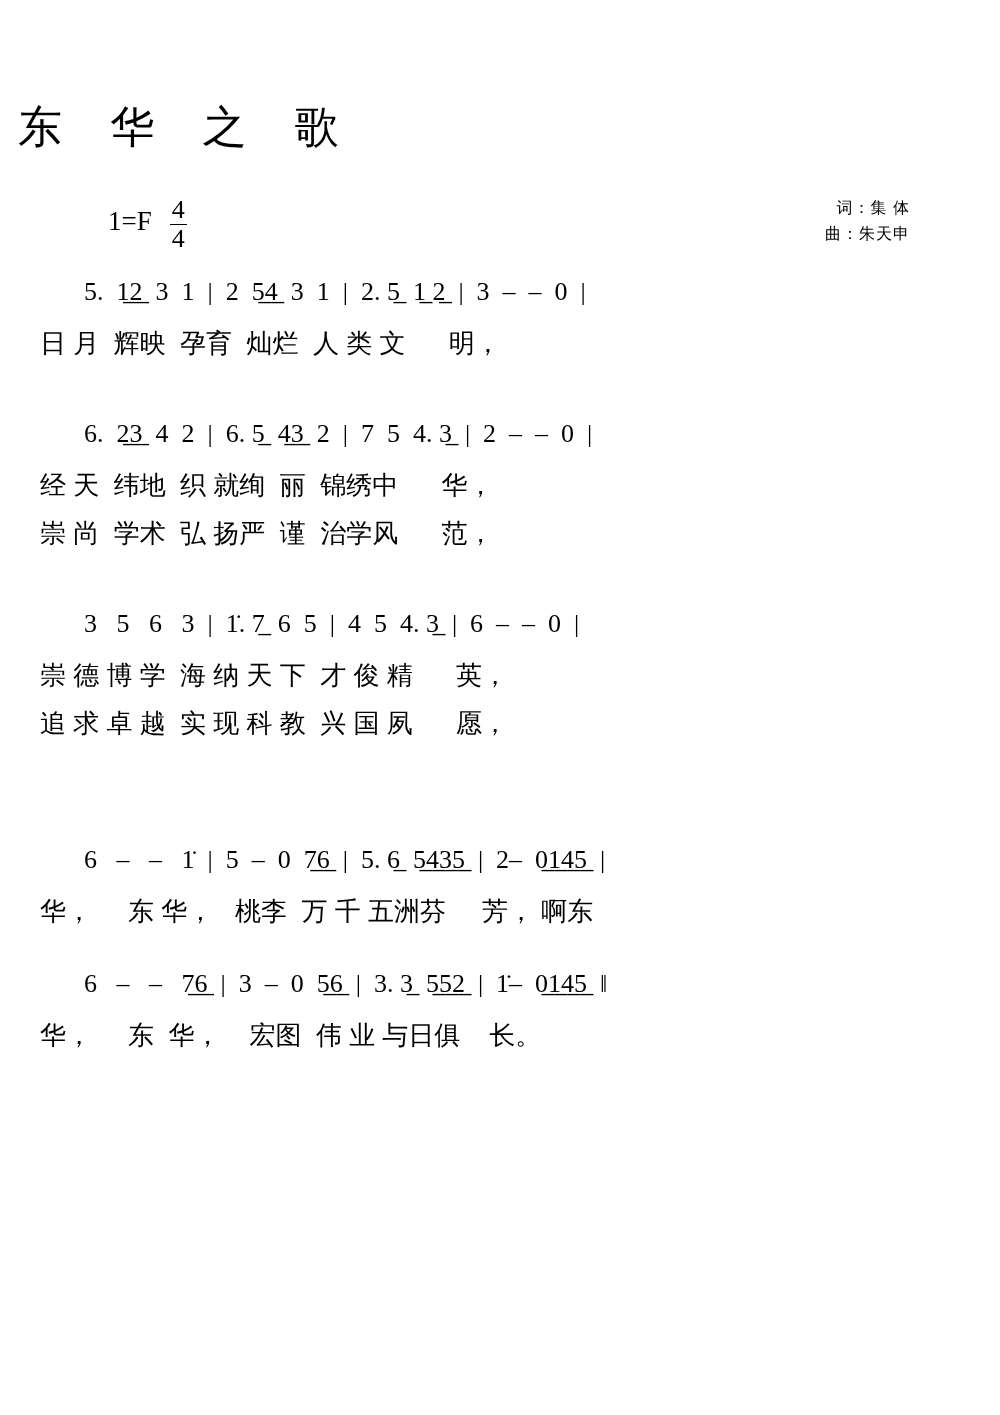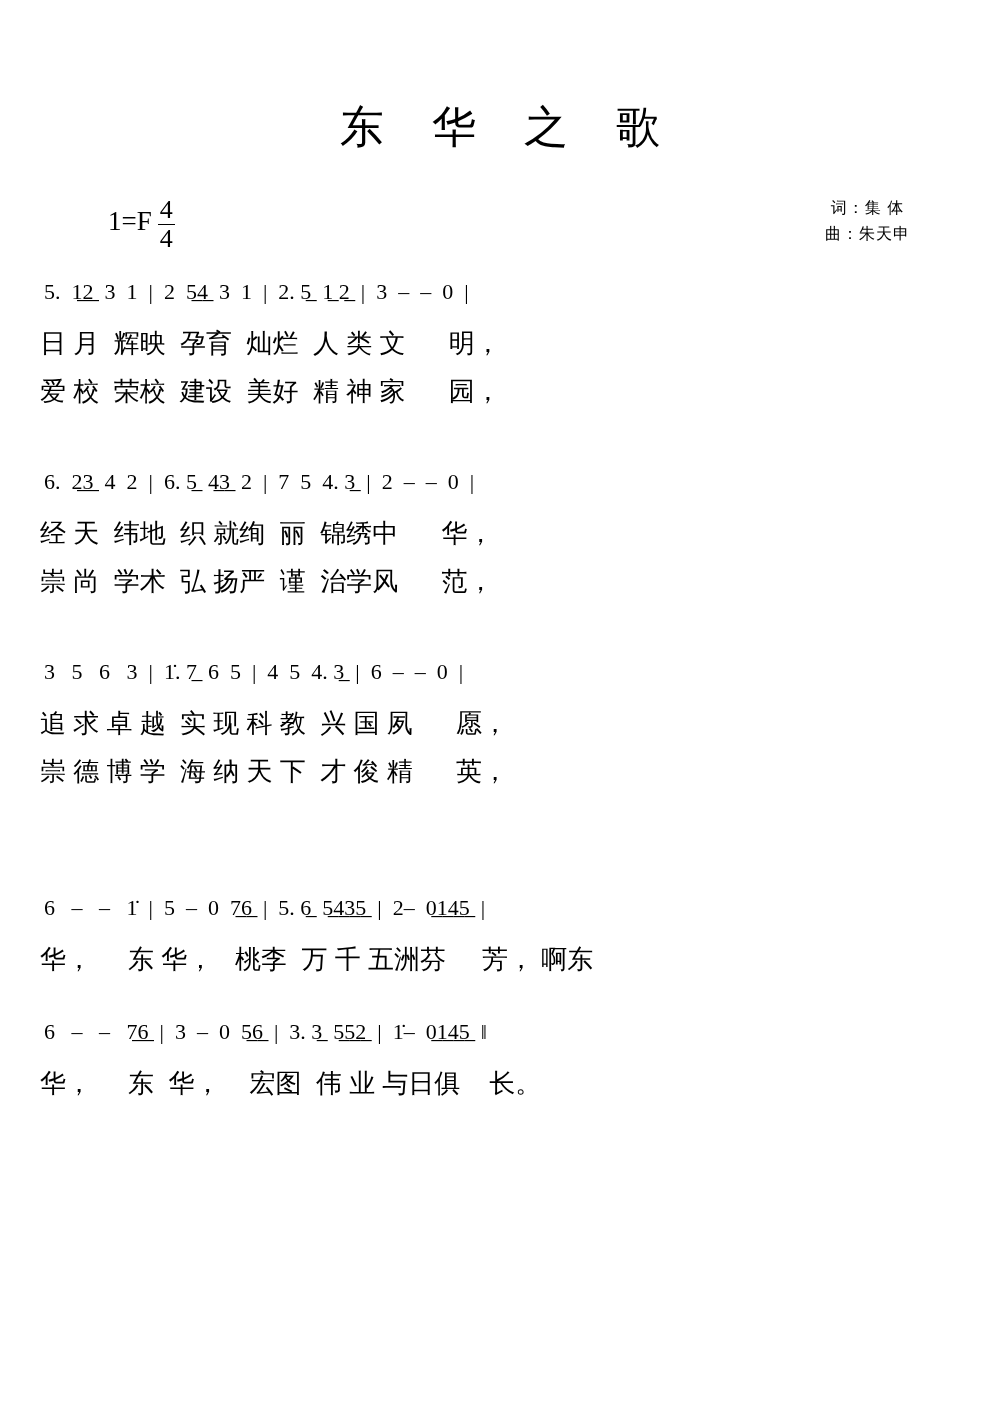--- a/index.html
+++ b/index.html
@@ -15,41 +15,41 @@
     position: relative;
     overflow: hidden;
   }
   .sheet {
     width: 1000px;
     height: 1415px;
     position: relative;
     box-sizing: border-box;
   }
   .title {
-    text-align: center;
     font-family: "Liberation Sans", sans-serif;
     font-size: 44px;
     letter-spacing: 18px;
     font-weight: 500;
     margin-top: 98px;
     padding-left: 18px;
   }
   .meta-row {
     position: relative;
     height: 70px;
     margin-top: 32px;
   }
   .keysig {
     position: absolute;
     left: 108px;
     top: 10px;
     font-family: "Liberation Serif", serif;
     font-size: 27px;
     display: flex;
     align-items: flex-start;
+    gap: 12px;
   }
   .keysig .kk {
     line-height: 44px;
   }
   .frac {
     display: inline-block;
     text-align: center;
     margin-left: 6px;
     line-height: 1;
     position: relative;
@@ -66,33 +66,33 @@
     border-top: 1.6px solid #000;
     padding: 1px 2px 0 2px;
   }
   .credits {
     position: absolute;
     right: 90px;
     top: 6px;
     font-family: "Liberation Sans", sans-serif;
     font-size: 16px;
     line-height: 26px;
-    text-align: center;
+    text-align: right;
     letter-spacing: 1px;
   }
   .systems {
     margin-top: 6px;
   }
   .system {
     margin-bottom: 6px;
   }
   .notes {
     font-family: "Liberation Serif", serif;
-    font-size: 22px;
-    padding-left: 44px;
+    font-size: 26px;
+    padding-left: 84px;
     letter-spacing: 0px;
     white-space: pre;
     line-height: 54px;
     height: 54px;
   }
   .lyric {
     font-family: "Liberation Sans", sans-serif;
     font-size: 26px;
     padding-left: 40px;
     white-space: pre;
@@ -123,37 +123,36 @@
       <div>词：集  体</div>
       <div>曲：朱天申</div>
     </div>
   </div>
 
   <div class="systems">
 
     <div class="system">
       <div class="notes">5.  1̲2̲  3  1  |  2  5̲4̲  3  1  |  2. 5̲  1̲ 2̲  |  3  –  –  0  |</div>
       <div class="lyric">日 月  辉映  孕育  灿烂  人 类 文      明，</div>
-      <div class="lyric">爱 校  荣校  建设  美好  精 神 家      园，</div>
     </div>
 
     <div class="gap-md"></div>
 
     <div class="system">
       <div class="notes">6.  2̲3̲  4  2  |  6. 5̲  4̲3̲  2  |  7  5  4. 3̲  |  2  –  –  0  |</div>
       <div class="lyric">经 天  纬地  织 就绚  丽  锦绣中      华，</div>
       <div class="lyric">崇 尚  学术  弘 扬严  谨  治学风      范，</div>
     </div>
 
     <div class="gap-md"></div>
 
     <div class="system">
       <div class="notes">3   5   6   3  |  1̇. 7̲  6  5  |  4  5  4. 3̲  |  6  –  –  0  |</div>
+      <div class="lyric">崇 德 博 学  海 纳 天 下  才 俊 精      英，</div>
       <div class="lyric">追 求 卓 越  实 现 科 教  兴 国 夙      愿，</div>
-      <div class="lyric">崇 德 博 学  海 纳 天 下  才 俊 精      英，</div>
     </div>
 
     <div class="gap-md"></div>
 
     <div class="system">
     </div>
 
     <div class="gap-lg"></div>
 
     <div class="system">

